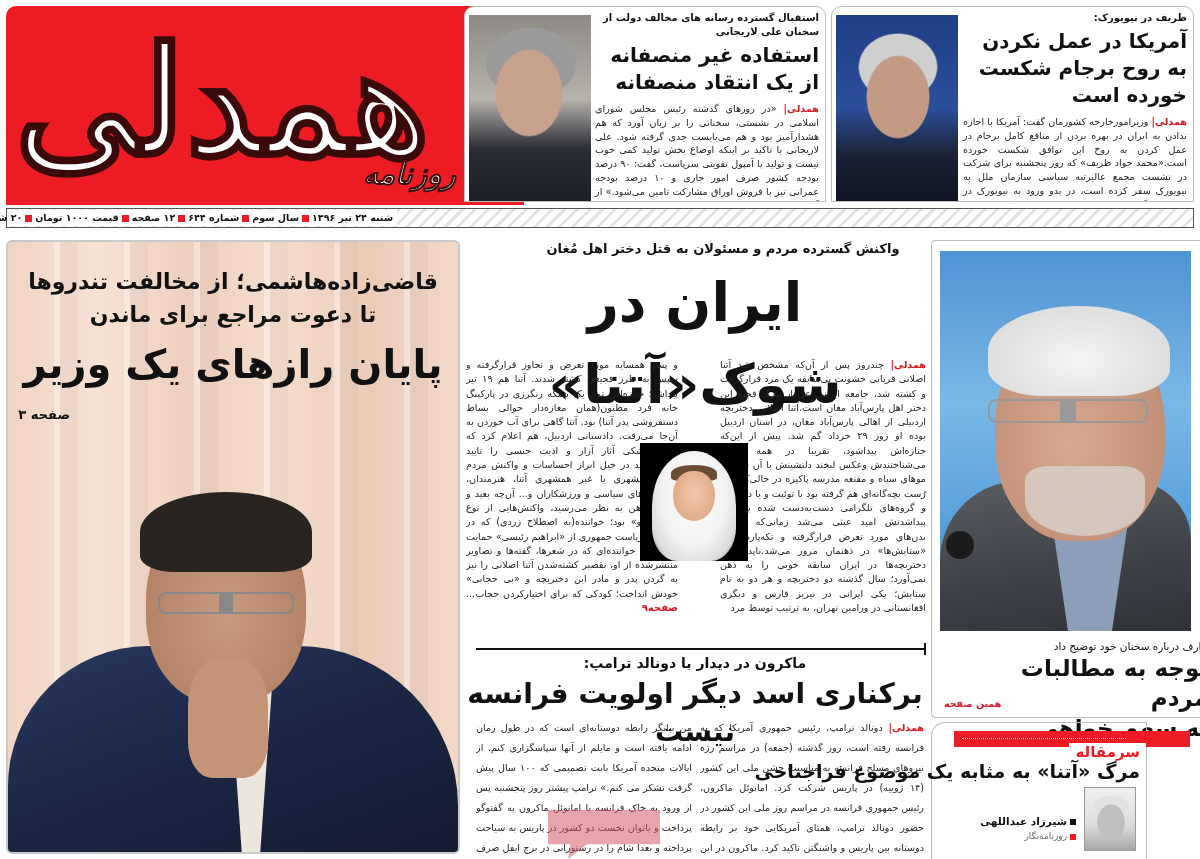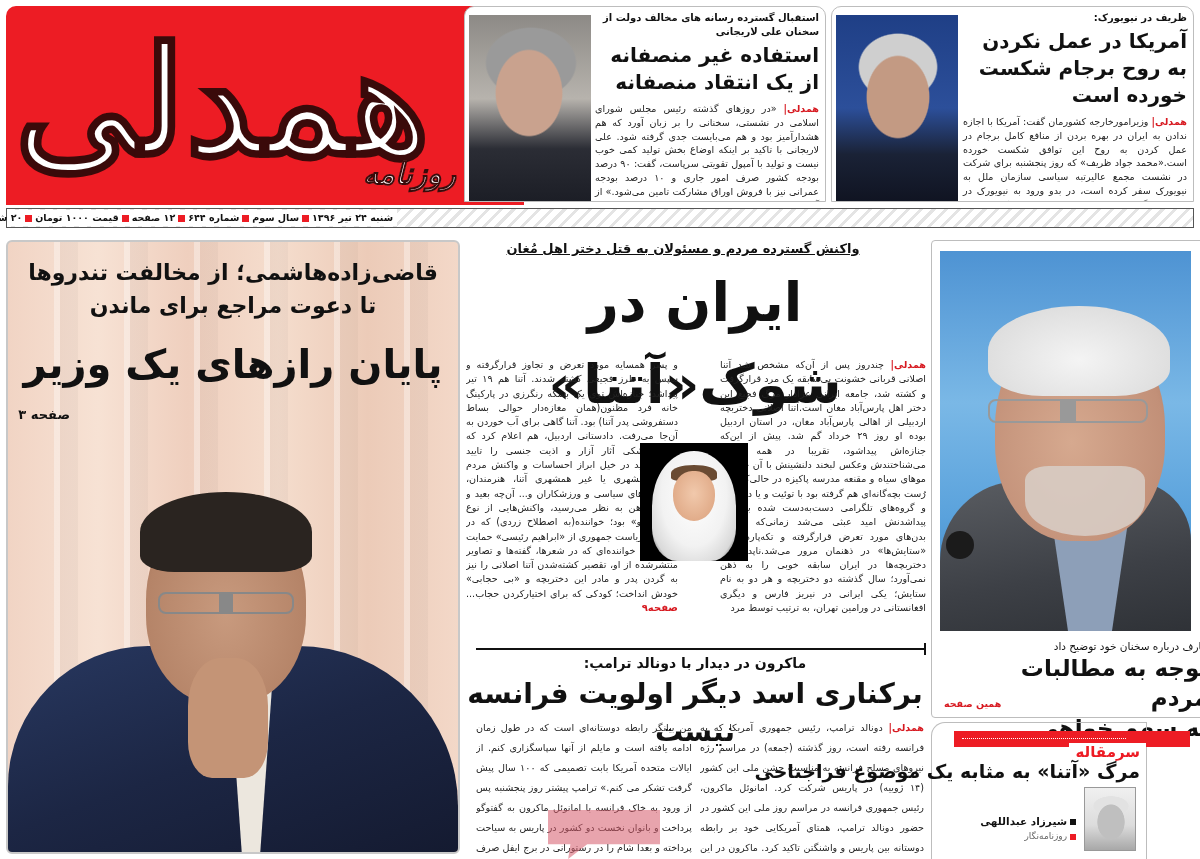--- a/index.html
+++ b/index.html
@@ -76,21 +76,21 @@
   .feature {
     left: 6px; top: 240px; width: 454px; height: 614px;
     border: 2px solid #c8c8c8; border-radius: 6px; overflow: hidden;
     background: linear-gradient(90deg, #f1d4c4 0%, #f7e2d4 20%, #efcfbe 40%, #f5ddcd 60%, #eccbb8 80%, #f3d8c8 100%);
   }
   .feature .stripes {
     position: absolute; inset: 0;
     background: repeating-linear-gradient(90deg, rgba(255,255,255,0) 0 46px, rgba(255,255,255,0.35) 46px 52px, rgba(0,0,0,0.03) 52px 70px);
   }
   .feature-kicker {
-    position: absolute; right: 0; left: 0; top: 14px; text-align: center;
+    position: absolute; right: 0; left: 0; top: 23px; text-align: center;
     font-weight: bold; font-size: 22px; line-height: 33px;
   }
   .feature-head {
     position: absolute; right: 0; left: 0; top: 94px; text-align: center;
     font-weight: bold; font-size: 40px; line-height: 56px; letter-spacing: -1px;
   }
   .feature-page {
     position: absolute; right: 388px; top: 165px; font-weight: bold; font-size: 13px; white-space: nowrap;
   }
   .feature-person {
@@ -119,22 +119,22 @@
     border: 2px solid #888; border-radius: 8px;
     background: linear-gradient(90deg, transparent 45%, #888 45% 55%, transparent 55%);
   }
   .fp-hand {
     position: absolute; left: 100px; top: 166px; width: 80px; height: 120px;
     background: #c49476; border-radius: 40% 40% 30% 30%;
   }
 
   
   .main-kicker {
-    left: 452px; top: 240px; width: 462px; text-align: center;
-    font-size: 13px; font-weight: bold; line-height: 18px; text-decoration: underline;
+    left: 492px; top: 240px; width: 462px; text-align: center;
+    font-size: 13px; font-weight: bold; line-height: 18px;
   }
   .main-head {
     left: 464px; top: 262px; width: 462px; text-align: center;
     font-weight: bold; font-size: 54px; line-height: 82px; letter-spacing: -2px;
   }
   .main-col {
     top: 358px; height: 272px; font-size: 9.6px; line-height: 14.3px; text-align: justify;
     overflow: hidden; color: #222;
   }
   .main-col-r { left: 720px; width: 206px; }

